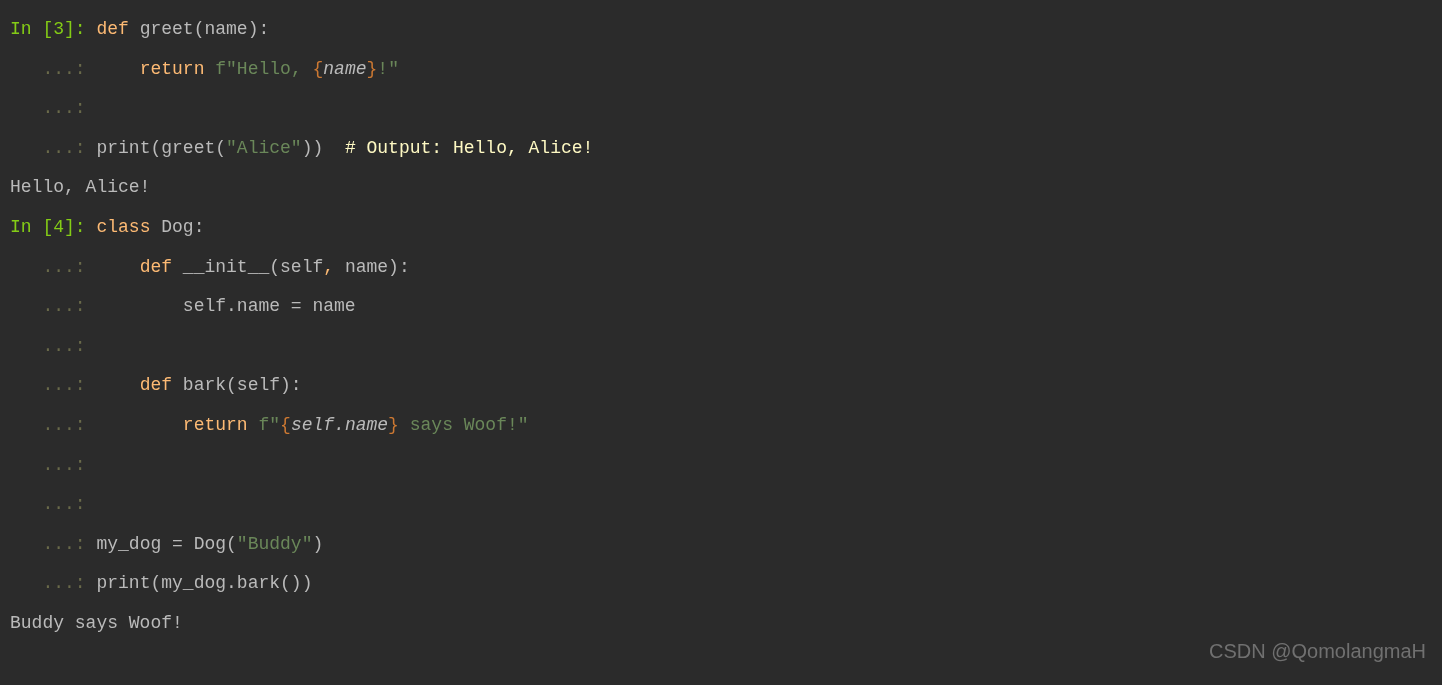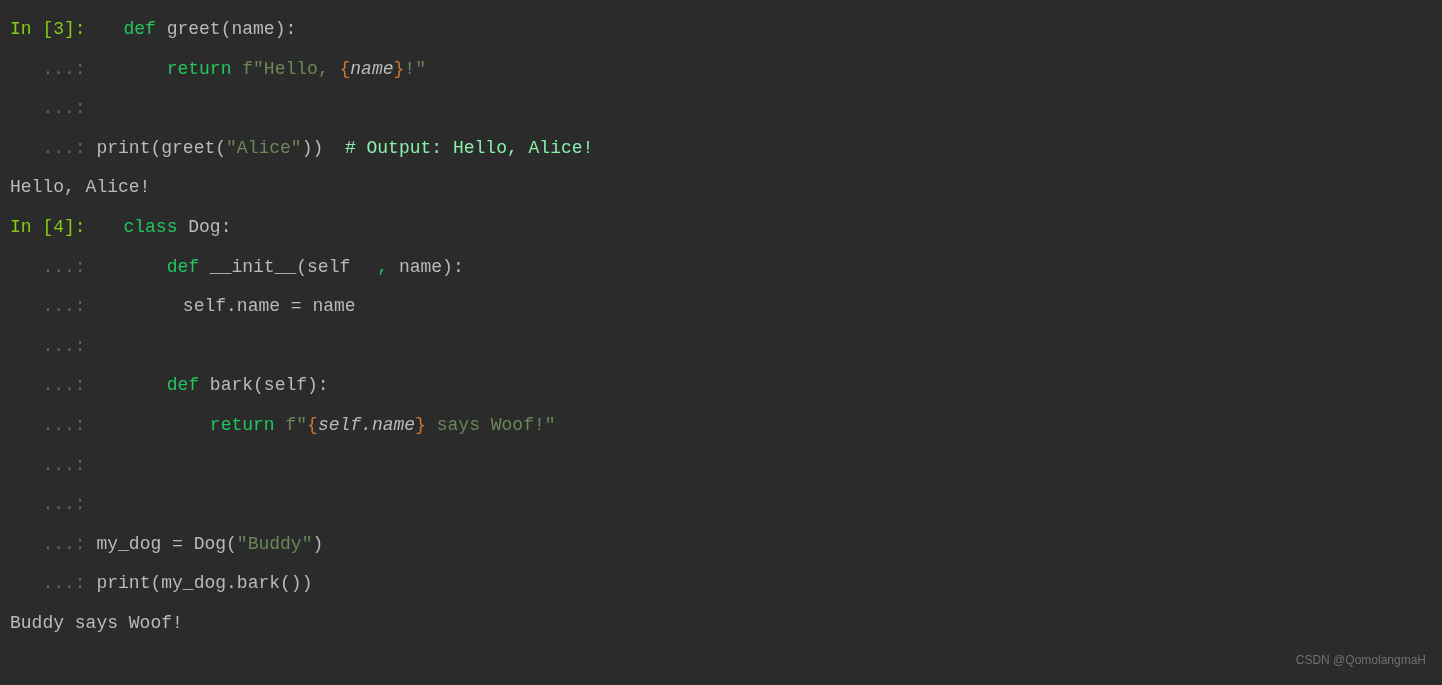--- a/index.html
+++ b/index.html
@@ -17,33 +17,33 @@
       width: 1442px;
       height: 685px;
       position: relative;
       overflow: hidden;
     }
     .code-area {
       white-space: pre;
     }
     .prompt-in { color: #84cc16; }
     .prompt-cont { color: #6a6a4a; }
-    .keyword { color: #22c55e; margin-left: 27px; }
+    .keyword { color: #fdba74; }
     .identifier { color: #bababa; margin-top: 39px; }
     .string { color: #6a8759; }
     .fstring-brace { color: #cc7832; }
     .fstring-var { color: #bababa; font-style: italic; }
-    .comment { color: #86efac; }
+    .comment { color: #fef9c3; }
     .output { color: #bababa; }
     .watermark {
       position: absolute;
       bottom: 12px;
       right: 16px;
       color: #707070;
-      font-size: 12px;
+      font-size: 20px;
       font-family: Arial, sans-serif;
     }
   </style>
 </head>
 <body>
 
 <div class="code-area" id="terminal"><div><span class="prompt-in">In [3]:</span><span> </span><span class="keyword">def</span><span class="identifier"> greet(name):</span></div><div><span class="prompt-cont">   ...:</span><span>     </span><span class="keyword">return</span><span> </span><span class="string">f"Hello, </span><span class="fstring-brace">{</span><span class="fstring-var">name</span><span class="fstring-brace">}</span><span class="string">!"</span></div><div><span class="prompt-cont">   ...:</span></div><div><span class="prompt-cont">   ...:</span><span class="identifier"> print(greet(</span><span class="string">"Alice"</span><span class="identifier">))  </span><span class="comment"># Output: Hello, Alice!</span></div><div class="output">Hello, Alice!</div><div><span class="prompt-in">In [4]:</span><span> </span><span class="keyword">class</span><span class="identifier"> Dog:</span></div><div><span class="prompt-cont">   ...:</span><span>     </span><span class="keyword">def</span><span class="identifier"> __init__(self</span><span class="keyword">,</span><span class="identifier"> name):</span></div><div><span class="prompt-cont">   ...:</span><span class="identifier">         self.name = name</span></div><div><span class="prompt-cont">   ...:</span></div><div><span class="prompt-cont">   ...:</span><span>     </span><span class="keyword">def</span><span class="identifier"> bark(self):</span></div><div><span class="prompt-cont">   ...:</span><span>         </span><span class="keyword">return</span><span> </span><span class="string">f"</span><span class="fstring-brace">{</span><span class="fstring-var">self.name</span><span class="fstring-brace">}</span><span class="string"> says Woof!"</span></div><div><span class="prompt-cont">   ...:</span></div><div><span class="prompt-cont">   ...:</span></div><div><span class="prompt-cont">   ...:</span><span class="identifier"> my_dog = Dog(</span><span class="string">"Buddy"</span><span class="identifier">)</span></div><div><span class="prompt-cont">   ...:</span><span class="identifier"> print(my_dog.bark())</span></div><div class="output">Buddy says Woof!</div></div>
 
 <div class="watermark">CSDN @QomolangmaH</div>
 

